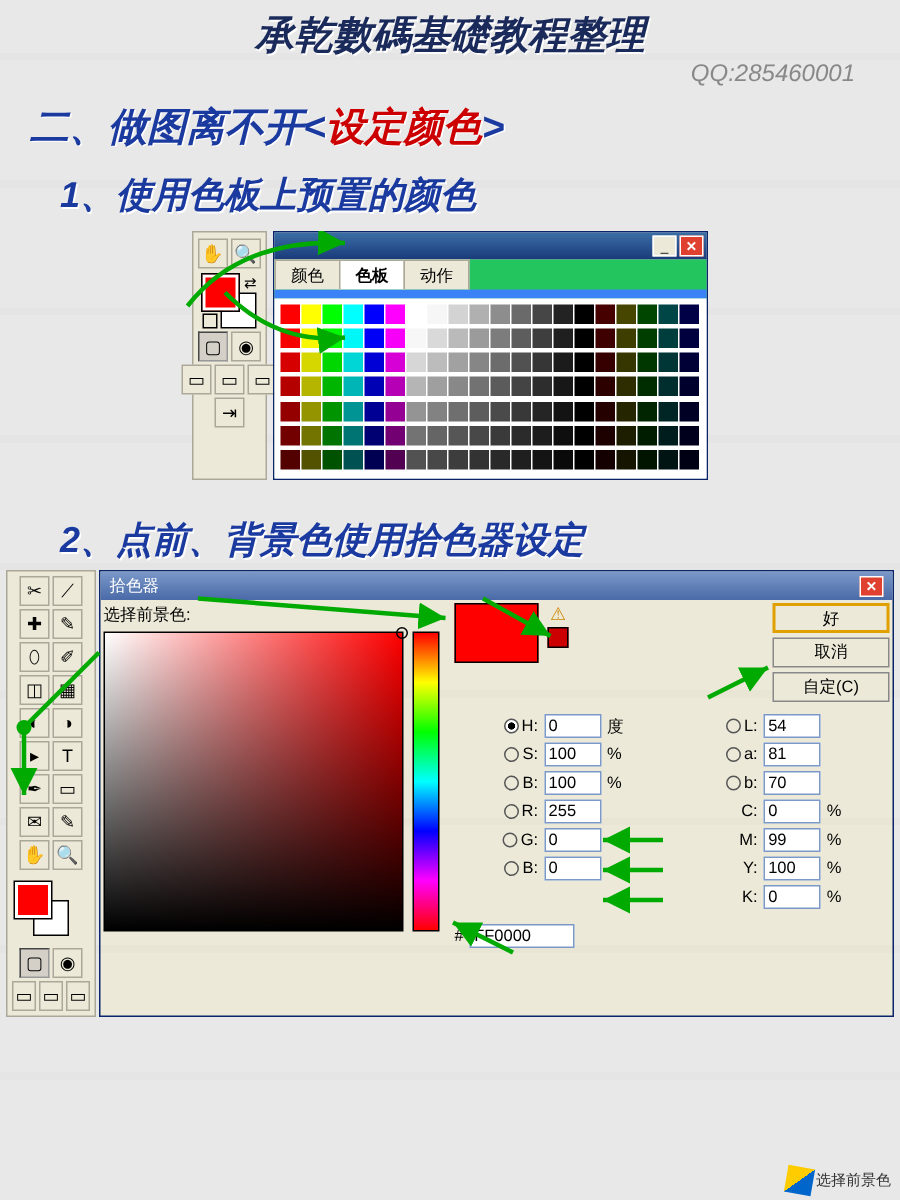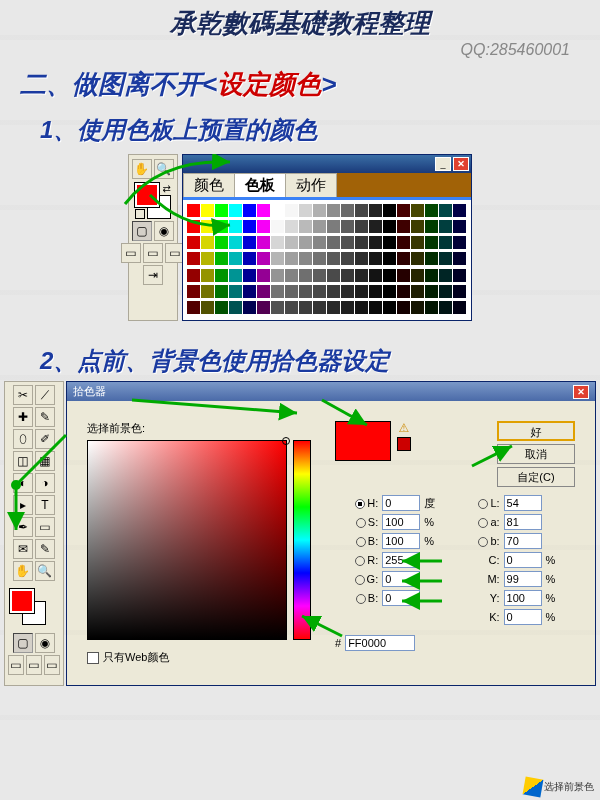--- a/index.html
+++ b/index.html
@@ -17,31 +17,31 @@
 .tool.active{background:#d4d0c8;border:1px inset #999}
 .fgbg{position:relative;width:40px;height:36px;margin-top:2px}
 .fg-swatch{position:absolute;top:0;left:2px;width:24px;height:24px;background:#ff0000;border:2px solid #fff;outline:1px solid #000}
 .bg-swatch{position:absolute;bottom:0;right:2px;width:24px;height:24px;background:#fff;border:1px solid #000}
 .mini-swap{position:absolute;top:0;right:2px;font-size:10px}
 .mini-def{position:absolute;bottom:0;left:2px;width:10px;height:10px;border:1px solid #000}
 .palette-win{width:290px;border:1px solid #0a246a}
 .titlebar{background:linear-gradient(#3a6ea5,#1a3a7a);height:18px;display:flex;justify-content:flex-end;align-items:center;padding:0 2px;gap:2px}
 .winbtn{width:16px;height:14px;background:#ece9d8;border:1px solid #fff;font-size:9px;text-align:center;line-height:12px}
 .winbtn.close{background:#e04030;color:#fff;font-weight:bold}
-.tabs{display:flex;background:#a16207;border-bottom:3px solid #3b82f6;font-size:15px}
+.tabs{display:flex;background:#22c55e;border-bottom:6px solid #3b82f6;font-size:11px}
 .tab{padding:2px 10px;border:1px solid #aca899;border-bottom:none;background:#ece9d8;margin-right:-1px}
 .tab.active{background:#fff;font-weight:bold}
 .swatch-area{background:#fff;padding:4px;display:flex;flex-wrap:wrap;gap:1px;height:120px;overflow:hidden}
 .sw{width:13px;height:13px}
 .picker-area{display:flex;gap:2px;padding:0 4px}
 .tools2{width:60px;background:#ece9d8;border:1px solid #aca899;padding:3px;display:flex;flex-direction:column;gap:2px;position:relative}
 .tools2 .toolrow{justify-content:center}
 .picker-win{flex:1;border:1px solid #0a246a;background:#ece9d8}
 .picker-title{background:linear-gradient(#7a98c8,#4a6aa8);color:#fff;font-size:11px;padding:2px 6px;display:flex;justify-content:space-between;align-items:center}
-.picker-body{padding:20px;display:flex;gap:24px;font-size:11px;position:relative}
+.picker-body{padding:2px;display:flex;gap:10px;font-size:11px;position:relative}
 .left-col{display:flex;flex-direction:column;gap:4px}
 .gradient-box{width:200px;height:200px;border:1px solid #000;background:linear-gradient(to bottom,transparent,#000),linear-gradient(to right,#fff,#ff0000);position:relative}
 .grad-cursor{position:absolute;top:-4px;right:-4px;width:8px;height:8px;border:1px solid #000;border-radius:50%}
 .hue-bar{width:18px;height:200px;border:1px solid #000;background:linear-gradient(to bottom,#f00,#ff0,#0f0,#0ff,#00f,#f0f,#f00)}
 .right-col{display:flex;flex-direction:column;gap:4px;flex:1}
 .preview-row{display:flex;gap:6px;align-items:flex-start}
 .preview-sw{width:56px;height:40px;background:#ff0000;border:1px solid #000}
 .btns{display:flex;flex-direction:column;gap:3px;margin-left:auto}
 .btn{width:78px;height:20px;font-size:11px;border:1px solid #888;background:#ece9d8;text-align:center;line-height:18px}
 .btn.ok{border:2px solid #e0a000}
@@ -326,24 +326,20 @@
     </div>
     <div class="picker-body">
       <div class="left-col">
         <div>选择前景色:</div>
         <div style="display:flex;gap:6px">
           <div class="gradient-box">
               <div class="grad-cursor"></div>
             </div>
           <div class="hue-bar"></div>
         </div>
-        <div class="webchk">
-            <div class="chk"></div>
-            <span>只有Web颜色</span>
-          </div>
       </div>
       <div class="right-col">
         <div class="preview-row">
           <div class="preview-sw"></div>
           <div style="display:flex;flex-direction:column;gap:2px;align-items:center">
               <span class="warn">⚠</span>
               <div class="tiny-sw"></div>
             </div>
           <div class="btns">
             <div class="btn ok">好</div>

